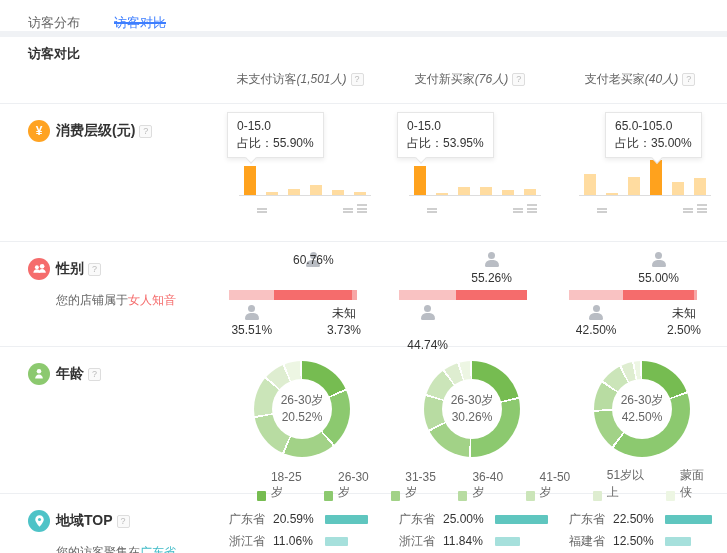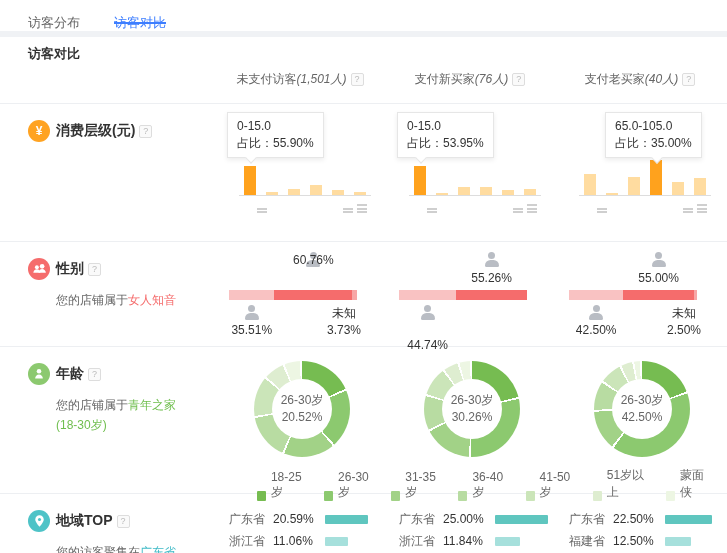--- a/index.html
+++ b/index.html
@@ -292,23 +292,20 @@
     <div class="sec-title-row">
       <span class="sec-icon" style="background:#8CC96F">
         <svg width="14" height="14" viewBox="0 0 16 15" fill="#fff">
             <circle cx="8" cy="4.3" r="2.6"></circle>
             <path d="M3.6 12.6c0-2.5 2-4.5 4.4-4.5s4.4 2 4.4 4.5z"></path>
           </svg>
       </span>
       <span class="sec-title">年龄</span>
       <span class="help">?</span>
     </div>
-    <div class="sec-desc">
-      <span>您的店铺属于</span><span class="hl-green">青年之家(18-30岁)</span>
-    </div>
   </div>
   <div class="age-charts">
     <div class="row">
       <div class="data-col">
           <div class="donut-wrap">
             <div class="donut" style="background: conic-gradient(rgb(118, 188, 81) 0deg, rgb(118, 188, 81) 64.929deg, rgb(255, 255, 255) 64.929deg, rgb(255, 255, 255) 67.529deg, rgb(140, 201, 111) 67.529deg, rgb(140, 201, 111) 137.652deg, rgb(255, 255, 255) 137.652deg, rgb(255, 255, 255) 140.252deg, rgb(162, 210, 135) 140.252deg, rgb(162, 210, 135) 201.764deg, rgb(255, 255, 255) 201.764deg, rgb(255, 255, 255) 204.364deg, rgb(184, 220, 162) 204.364deg, rgb(184, 220, 162) 259.041deg, rgb(255, 255, 255) 259.041deg, rgb(255, 255, 255) 261.641deg, rgb(203, 229, 185) 261.641deg, rgb(203, 229, 185) 309.484deg, rgb(255, 255, 255) 309.484deg, rgb(255, 255, 255) 312.084deg, rgb(222, 237, 208) 312.084deg, rgb(222, 237, 208) 336.005deg, rgb(255, 255, 255) 336.005deg, rgb(255, 255, 255) 338.605deg, rgb(237, 246, 227) 338.605deg, rgb(237, 246, 227) 357.4deg, rgb(255, 255, 255) 357.4deg, rgb(255, 255, 255) 360deg);">
               <div class="hole">
                 <span>26-30岁</span>
                 <span>20.52%</span>
               </div>

